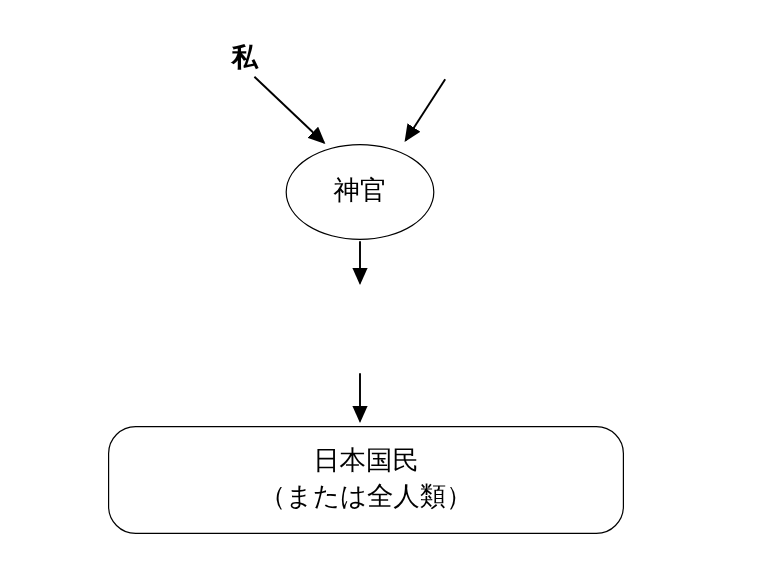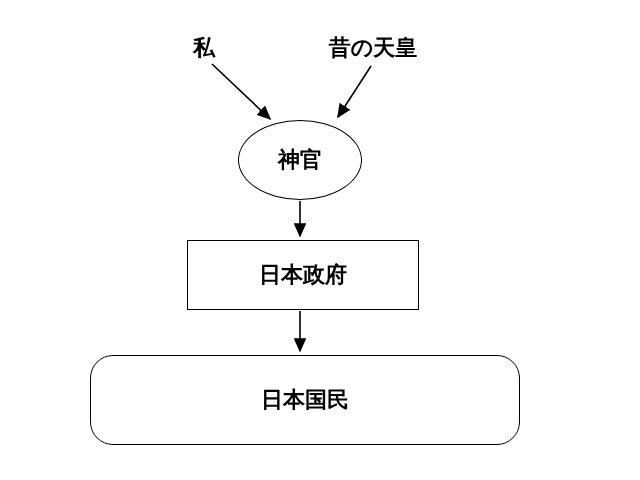--- a/index.html
+++ b/index.html
@@ -19,21 +19,21 @@
   .label {
     position: absolute;
     font-size: 22px;
     font-weight: bold;
     white-space: nowrap;
     transform: translateX(-50%);
     text-align: center;
   }
   .node-text {
     font-size: 22px;
-    font-weight: bold;
+    font-weight: normal;
     text-align: left;
     line-height: 1.35;
   }
   .ellipse {
     position: absolute;
     left: 238px;
     top: 120px;
     width: 124px;
     height: 80px;
     border: 1.5px solid #000000;
@@ -88,27 +88,24 @@
       </marker>
     </defs>
     <line x1="212" y1="64" x2="270" y2="119" stroke="#000000" stroke-width="1.6" marker-end="url(#arrowhead)"></line>
     <line x1="371" y1="66" x2="338" y2="117" stroke="#000000" stroke-width="1.6" marker-end="url(#arrowhead)"></line>
     <line x1="300" y1="201" x2="300" y2="236" stroke="#000000" stroke-width="1.6" marker-end="url(#arrowhead)"></line>
     <line x1="300" y1="311" x2="300" y2="351" stroke="#000000" stroke-width="1.6" marker-end="url(#arrowhead)"></line>
   </svg>
 
   <div class="label" style="left:204px; top:33px;">私</div>
 
-  <div class="label" style="left:373px; top:33px;">昔の天皇</div>
 
   <div class="ellipse">
     <span class="node-text">神官</span>
   </div>
 
-  <div class="rect" id="rect-government">
-    <span class="node-text">日本政府</span>
-  </div>
 
   <div class="rect" id="rect-citizens">
     <span class="node-text">日本国民</span>
+    <span class="node-text">（または全人類）</span>
   </div>
 
 </div>
 
 </body></html>

